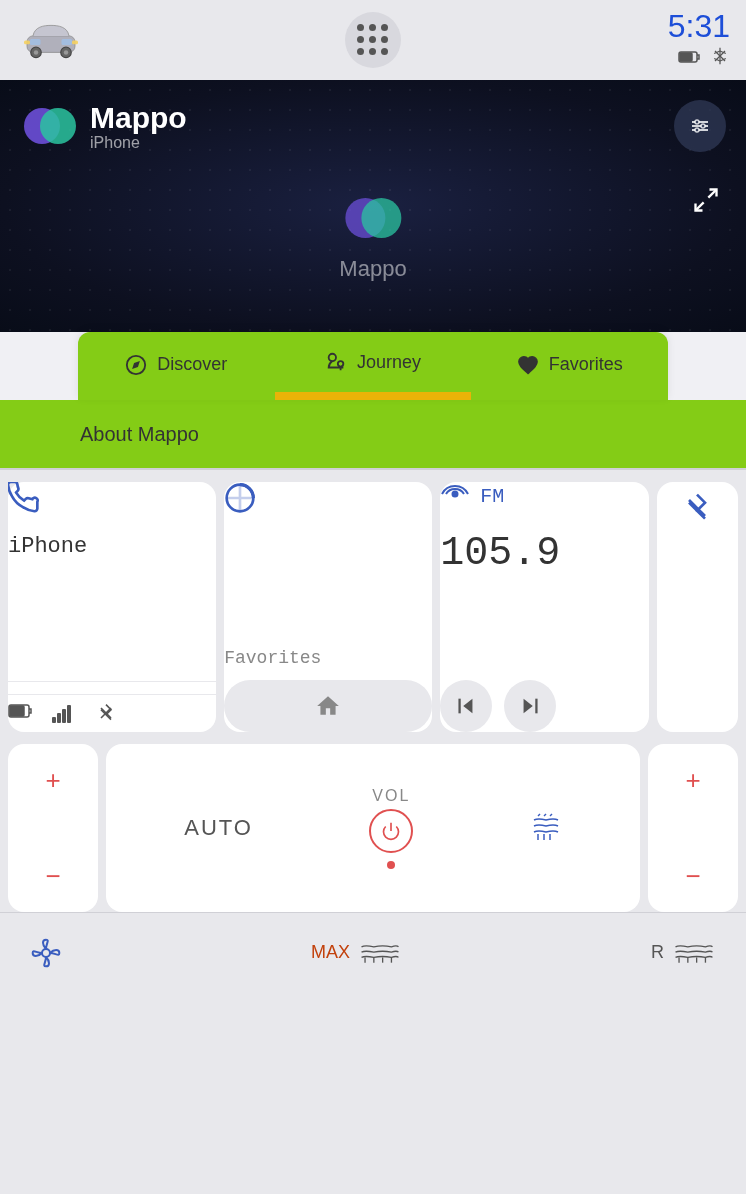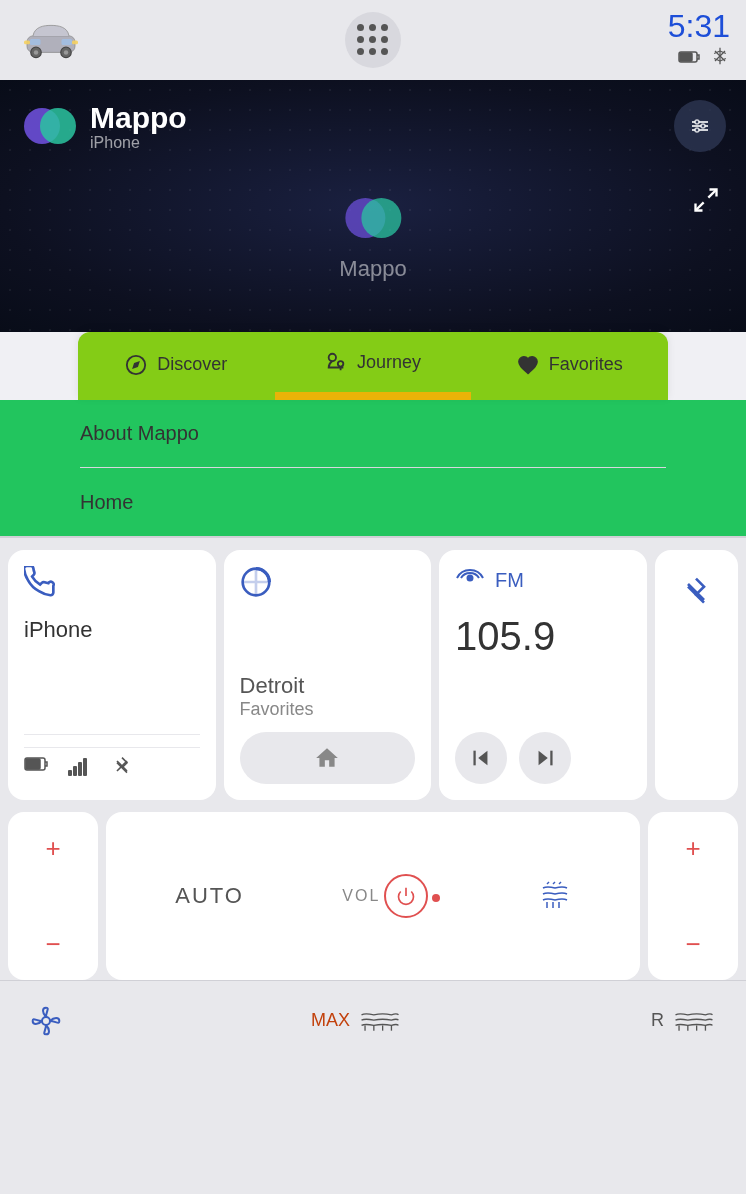--- a/index.html
+++ b/index.html
@@ -184,21 +184,21 @@
       border-bottom: 3px solid transparent;
     }
     .nav-tab.active {
       border-bottom: 8px solid #eab308;
       font-weight: 500;
     }
     .nav-tab svg { width: 22px; height: 22px; }
 
     
     .menu-list {
-      background: #22c55e;
+      background: #84cc16;
       padding: 0 80px;
     }
     .menu-item {
       height: 68px;
       display: flex;
       align-items: center;
       font-size: 20px;
       color: #333;
       border-bottom: 1px solid #d8d8de;
       cursor: pointer;
@@ -211,25 +211,26 @@
     .widgets-area {
       background: #e8e8ec;
       padding: 12px 8px 0;
       display: flex;
       gap: 8px;
       overflow: hidden;
     }
     .widget-card {
       background: white;
       border-radius: 16px;
-      padding: 16px;
+      padding: 0;
       display: flex;
       flex-direction: column;
       gap: 12px;
       cursor: pointer;
+      font-family: Liberation Mono, monospace;
     }
     .phone-widget {
       width: 230px;
       height: 250px;
     }
     .nav-widget {
       width: 230px;
       height: 250px;
     }
     .radio-widget {
@@ -330,21 +331,21 @@
       padding: 0 20px;
     }
     .climate-auto {
       font-size: 22px;
       color: #555;
       font-weight: 300;
       letter-spacing: 2px;
     }
     .climate-vol-group {
       display: flex;
-      flex-direction: row;
+      flex-direction: column;
       align-items: center;
       gap: 4px;
     }
     .climate-vol-label {
       font-size: 16px;
       color: #888;
       letter-spacing: 2px;
     }
     .climate-power-btn {
       width: 44px;
@@ -532,23 +533,20 @@
       </svg>
       <span>Favorites</span>
     </div>
   </div>
 </div>
 
 <div class="menu-list">
   <div class="menu-item">
     <span>About Mappo</span>
   </div>
-  <div class="menu-item">
-    <span>Home</span>
-  </div>
 </div>
 
 <div style="height: 2px; background: #d0d0d6; margin: 0;"></div>
 
 <div class="widgets-area">
 
   <div class="widget-card phone-widget">
     <div class="widget-icon">
       <svg viewBox="0 0 24 24" fill="none" stroke="#3a5dbf" stroke-width="2">
         <path d="M22 16.92v3a2 2 0 01-2.18 2 19.79 19.79 0 01-8.63-3.07A19.5 19.5 0 013.07 10.8a19.79 19.79 0 01-3.07-8.68A2 2 0 012 0h3a2 2 0 012 1.72c.127.96.361 1.903.7 2.81a2 2 0 01-.45 2.11L6.09 7.91a16 16 0 006 6l1.27-1.27a2 2 0 012.11-.45c.907.339 1.85.573 2.81.7A2 2 0 0122 14.92z"></path>
@@ -587,21 +585,20 @@
 
   <div class="widget-card nav-widget">
     <div class="widget-icon">
       <svg viewBox="0 0 24 24" fill="none" stroke="#3a5dbf" stroke-width="2">
         <circle cx="12" cy="12" r="10"></circle>
         <path d="M12 2 L12 22 M2 12 L22 12" stroke-opacity="0.3"></path>
         <path d="M12 2 A10 10 0 0 1 22 12" stroke-width="2.5"></path>
       </svg>
     </div>
     <div style="flex: 1; display: flex; flex-direction: column; justify-content: flex-end;">
-      <div class="widget-label" style="font-size:22px; color:#555;">Detroit</div>
       <div class="widget-sublabel" style="font-size:18px; color:#888;">Favorites</div>
     </div>
     <div class="nav-home-btn">
       <svg viewBox="0 0 24 24" fill="#888">
         <path d="M10 20v-6h4v6h5v-8h3L12 3 2 12h3v8z"></path>
       </svg>
     </div>
   </div>
 
   <div class="widget-card radio-widget">

